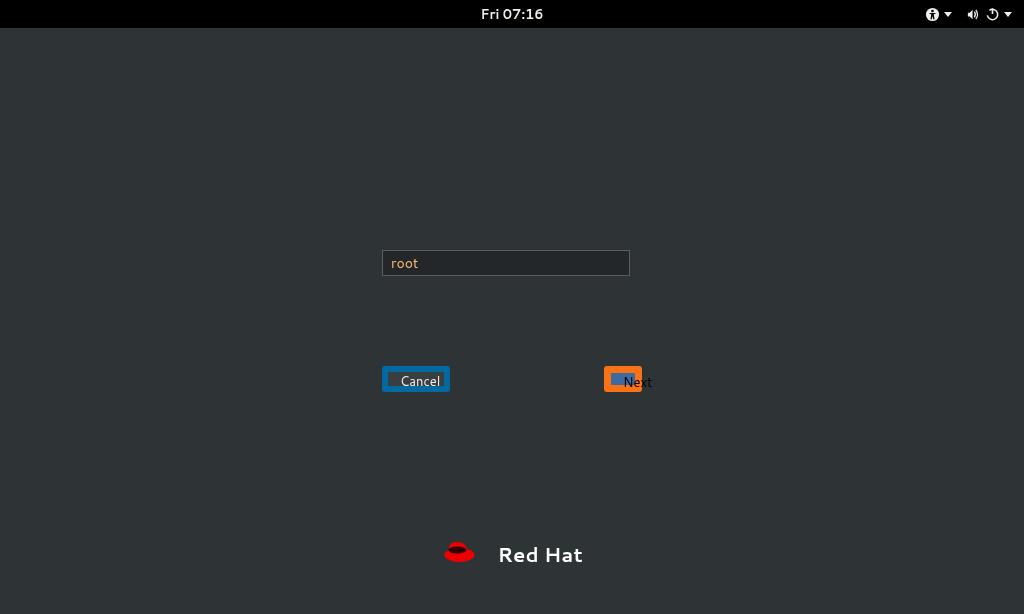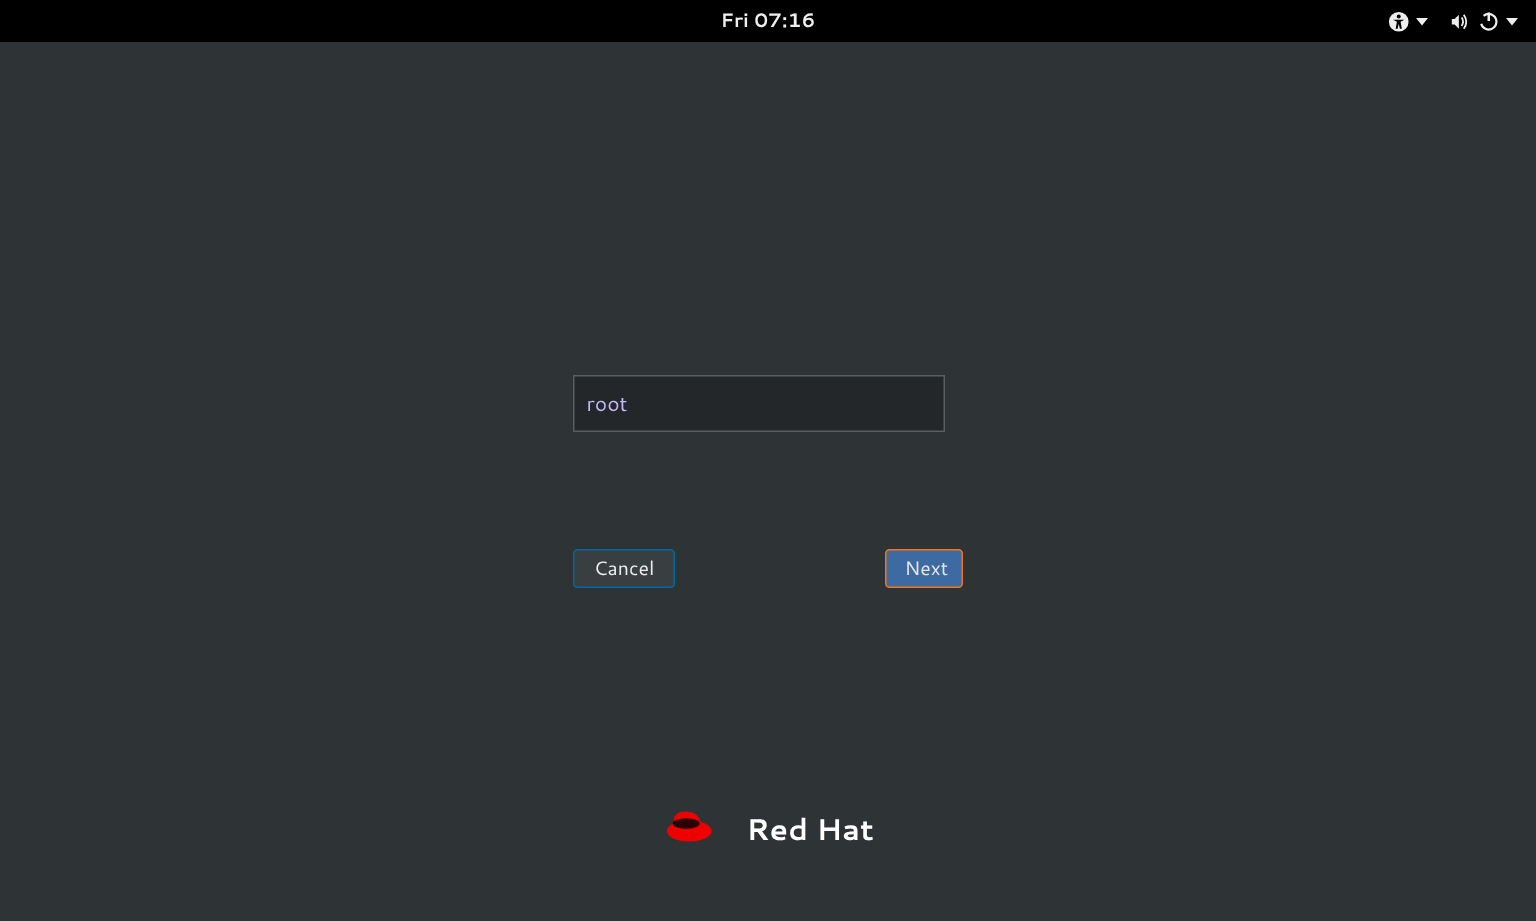--- a/index.html
+++ b/index.html
@@ -79,61 +79,61 @@
 
     .username-label {
       font-size: 14px;
       color: #d0d0d0;
       margin-bottom: 6px;
       display: block;
     }
 
     .username-input {
       width: 248px;
-      height: 38px;
+      height: 26px;
       background: #232729;
       border: 1px solid #5a5e60;
-      color: #c4b5fd;
+      color: #fdba74;
       font-size: 14px;
       padding: 2px 8px;
       outline: none;
       font-family: inherit;
     }
 
     .button-row {
       position: absolute;
       top: 366px;
       left: 50%;
       transform: translateX(-50%);
       width: 260px;
       display: flex;
       justify-content: space-between;
     }
 
     .btn {
       height: 26px;
       font-size: 13px;
-      border: 1px solid #0369a1;
+      border: 6px solid #0369a1;
       border-radius: 3px;
       cursor: pointer;
       font-family: inherit;
       padding: 0 12px;
     }
 
     .btn-cancel {
       background: #393f41;
       color: #eeeeee;
       width: 68px;
     }
 
     .btn-next {
       background: #3d6aa0;
-      color: #e5e5e5;
-      border: 1px solid #f97316;
-      width: 52px;
+      color: #000000;
+      border: 7px solid #f97316;
+      width: 38px;
     }
 
     .logo-area {
       position: absolute;
       bottom: 44px;
       left: 50%;
       transform: translateX(-50%);
       display: flex;
       align-items: center;
       gap: 20px;

